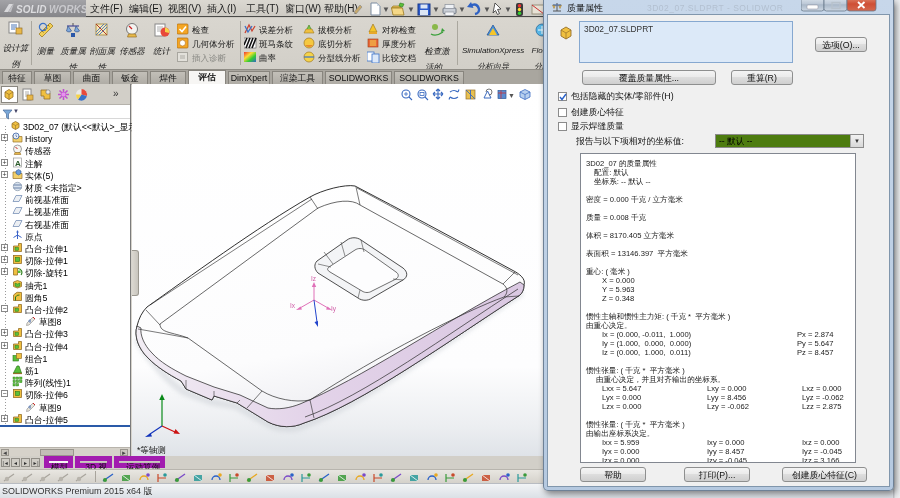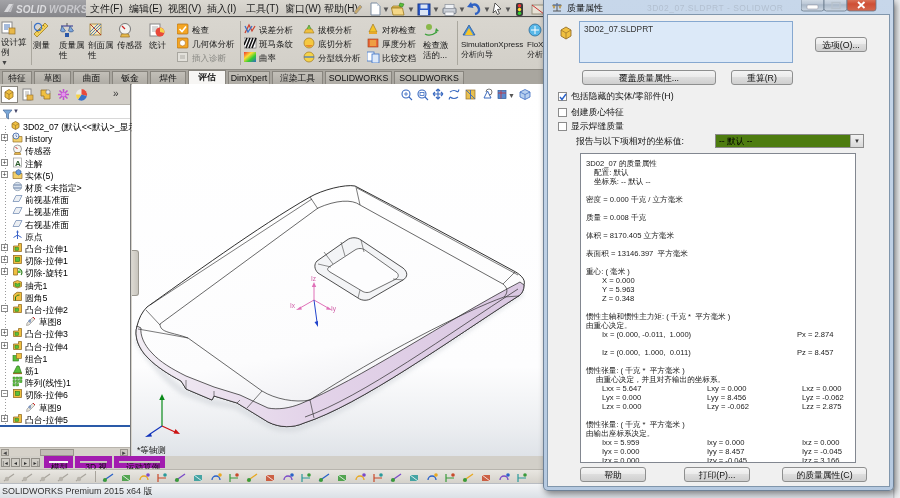--- a/index.html
+++ b/index.html
@@ -5,21 +5,21 @@
 html,body{width:900px;height:498px;overflow:hidden;}
 body{font-family:"Liberation Sans",sans-serif;background:#d6d3cc;}
 #app{position:absolute;left:0;top:0;width:900px;height:498px;}
 .abs{position:absolute;}
 
 #titlebar{position:absolute;left:0;top:0;width:900px;height:18px;background:linear-gradient(#dbd8d1,#ccc9c2);}
 #logo{position:absolute;left:0;top:0;width:86px;height:17px;background:linear-gradient(#a3a3a7,#858589);color:#dcdcdf;font-size:10px;font-style:italic;font-weight:bold;line-height:17px;padding-left:3px;letter-spacing:0px;}
 .menu{position:absolute;top:0;height:17px;line-height:17px;font-size:10px;color:#1a1a1a;}
 
 #ribbon{position:absolute;left:0;top:18px;width:900px;height:51px;background:linear-gradient(#d9d6cf,#d2cfc8);}
-.rbtn{position:absolute;text-align:left;font-size:8.5px;color:#1a1a1a;line-height:10px;}
+.rbtn{position:absolute;text-align:center;font-size:8.5px;color:#1a1a1a;line-height:16px;font-style:italic;}
 .rsep{position:absolute;width:1px;background:#aaa79e;top:3px;height:44px;}
 .srow{position:absolute;font-size:8.5px;color:#1a1a1a;white-space:nowrap;}
 .srow .ic{display:inline-block;vertical-align:-2px;margin-right:2px;}
 
 #tabrow{position:absolute;left:0;top:69px;width:900px;height:15px;background:#a9a69f;border-top:1px solid #8f8c85;}
 .ctab{position:absolute;top:1px;height:14px;line-height:13px;text-align:center;font-size:8.8px;color:#111;background:linear-gradient(#c2bfb8,#aeaba4);border:1px solid #88857e;border-bottom:none;}
 .ctab.act{background:#f7f6f4;top:0px;height:15px;font-weight:bold;}
 
 #lpanel{position:absolute;left:0;top:84px;width:131px;height:372px;background:#fff;border-right:1px solid #7b7b7b;}
 #ltabs{position:absolute;left:0;top:0;width:130px;height:21px;background:#d2cfc8;border-bottom:1px solid #b5b2ab;}
@@ -726,30 +726,31 @@
    <div class="rl" style="top:59px;padding-left:0px">质量 = 0.008 千克</div>
    <div class="rl" style="top:77px;padding-left:0px">体积 = 8170.405 立方毫米</div>
    <div class="rl" style="top:95px;padding-left:0px">表面积 = 13146.397  平方毫米</div>
    <div class="rl" style="top:113px;padding-left:0px">重心: ( 毫米 )</div>
    <div class="rl" style="top:122px;padding-left:16px">X = 0.000</div>
    <div class="rl" style="top:131px;padding-left:16px">Y = 5.963</div>
    <div class="rl" style="top:140px;padding-left:16px">Z = 0.348</div>
    <div class="rl" style="top:158px;padding-left:0px">惯性主轴和惯性主力矩: ( 千克 *  平方毫米 )</div>
    <div class="rl" style="top:167px;padding-left:0px">由重心决定。</div>
    <div class="rl" style="top:176px;padding-left:16px">Ix = (0.000, -0.011,  1.000)<span style="left:211px">Px = 2.874</span></div>
+   <div class="rl" style="top:185px;padding-left:16px">Iy = (1.000,  0.000,  0.000)<span style="left:211px">Py = 5.647</span></div>
    <div class="rl" style="top:194px;padding-left:16px">Iz = (0.000,  1.000,  0.011)<span style="left:211px">Pz = 8.457</span></div>
    <div class="rl" style="top:212px;padding-left:0px">惯性张量: ( 千克 *  平方毫米 )</div>
    <div class="rl" style="top:221px;padding-left:10px">由重心决定，并且对齐输出的坐标系。</div>
    <div class="rl" style="top:230px;padding-left:16px">Lxx = 5.647<span style="left:121px">Lxy = 0.000</span><span style="left:216px">Lxz = 0.000</span></div>
    <div class="rl" style="top:239px;padding-left:16px">Lyx = 0.000<span style="left:121px">Lyy = 8.456</span><span style="left:216px">Lyz = -0.062</span></div>
    <div class="rl" style="top:248px;padding-left:16px">Lzx = 0.000<span style="left:121px">Lzy = -0.062</span><span style="left:216px">Lzz = 2.875</span></div>
    <div class="rl" style="top:266px;padding-left:0px">惯性张量: ( 千克 *  平方毫米 )</div>
    <div class="rl" style="top:275px;padding-left:0px">由输出座标系决定。</div>
    <div class="rl" style="top:284px;padding-left:16px">Ixx = 5.959<span style="left:121px">Ixy = 0.000</span><span style="left:216px">Ixz = 0.000</span></div>
    <div class="rl" style="top:293px;padding-left:16px">Iyx = 0.000<span style="left:121px">Iyy = 8.457</span><span style="left:216px">Iyz = -0.045</span></div>
    <div class="rl" style="top:302px;padding-left:16px">Izx = 0.000<span style="left:121px">Izy = -0.045</span><span style="left:216px">Izz = 3.166</span></div>
   </div>
   <div class="btn" style="left:32px;top:452px;width:66px;height:15px;line-height:14px;">帮助</div>
   <div class="btn" style="left:136px;top:452px;width:66px;height:15px;line-height:14px;">打印(P)...</div>
-  <div class="btn" style="left:234px;top:452px;width:85px;height:15px;line-height:14px;">的质量属性(C)</div>
+  <div class="btn" style="left:234px;top:452px;width:85px;height:15px;line-height:14px;">创建质心特征(C)</div>
  </div>
 </div>
 </div>
 
 </body></html>

